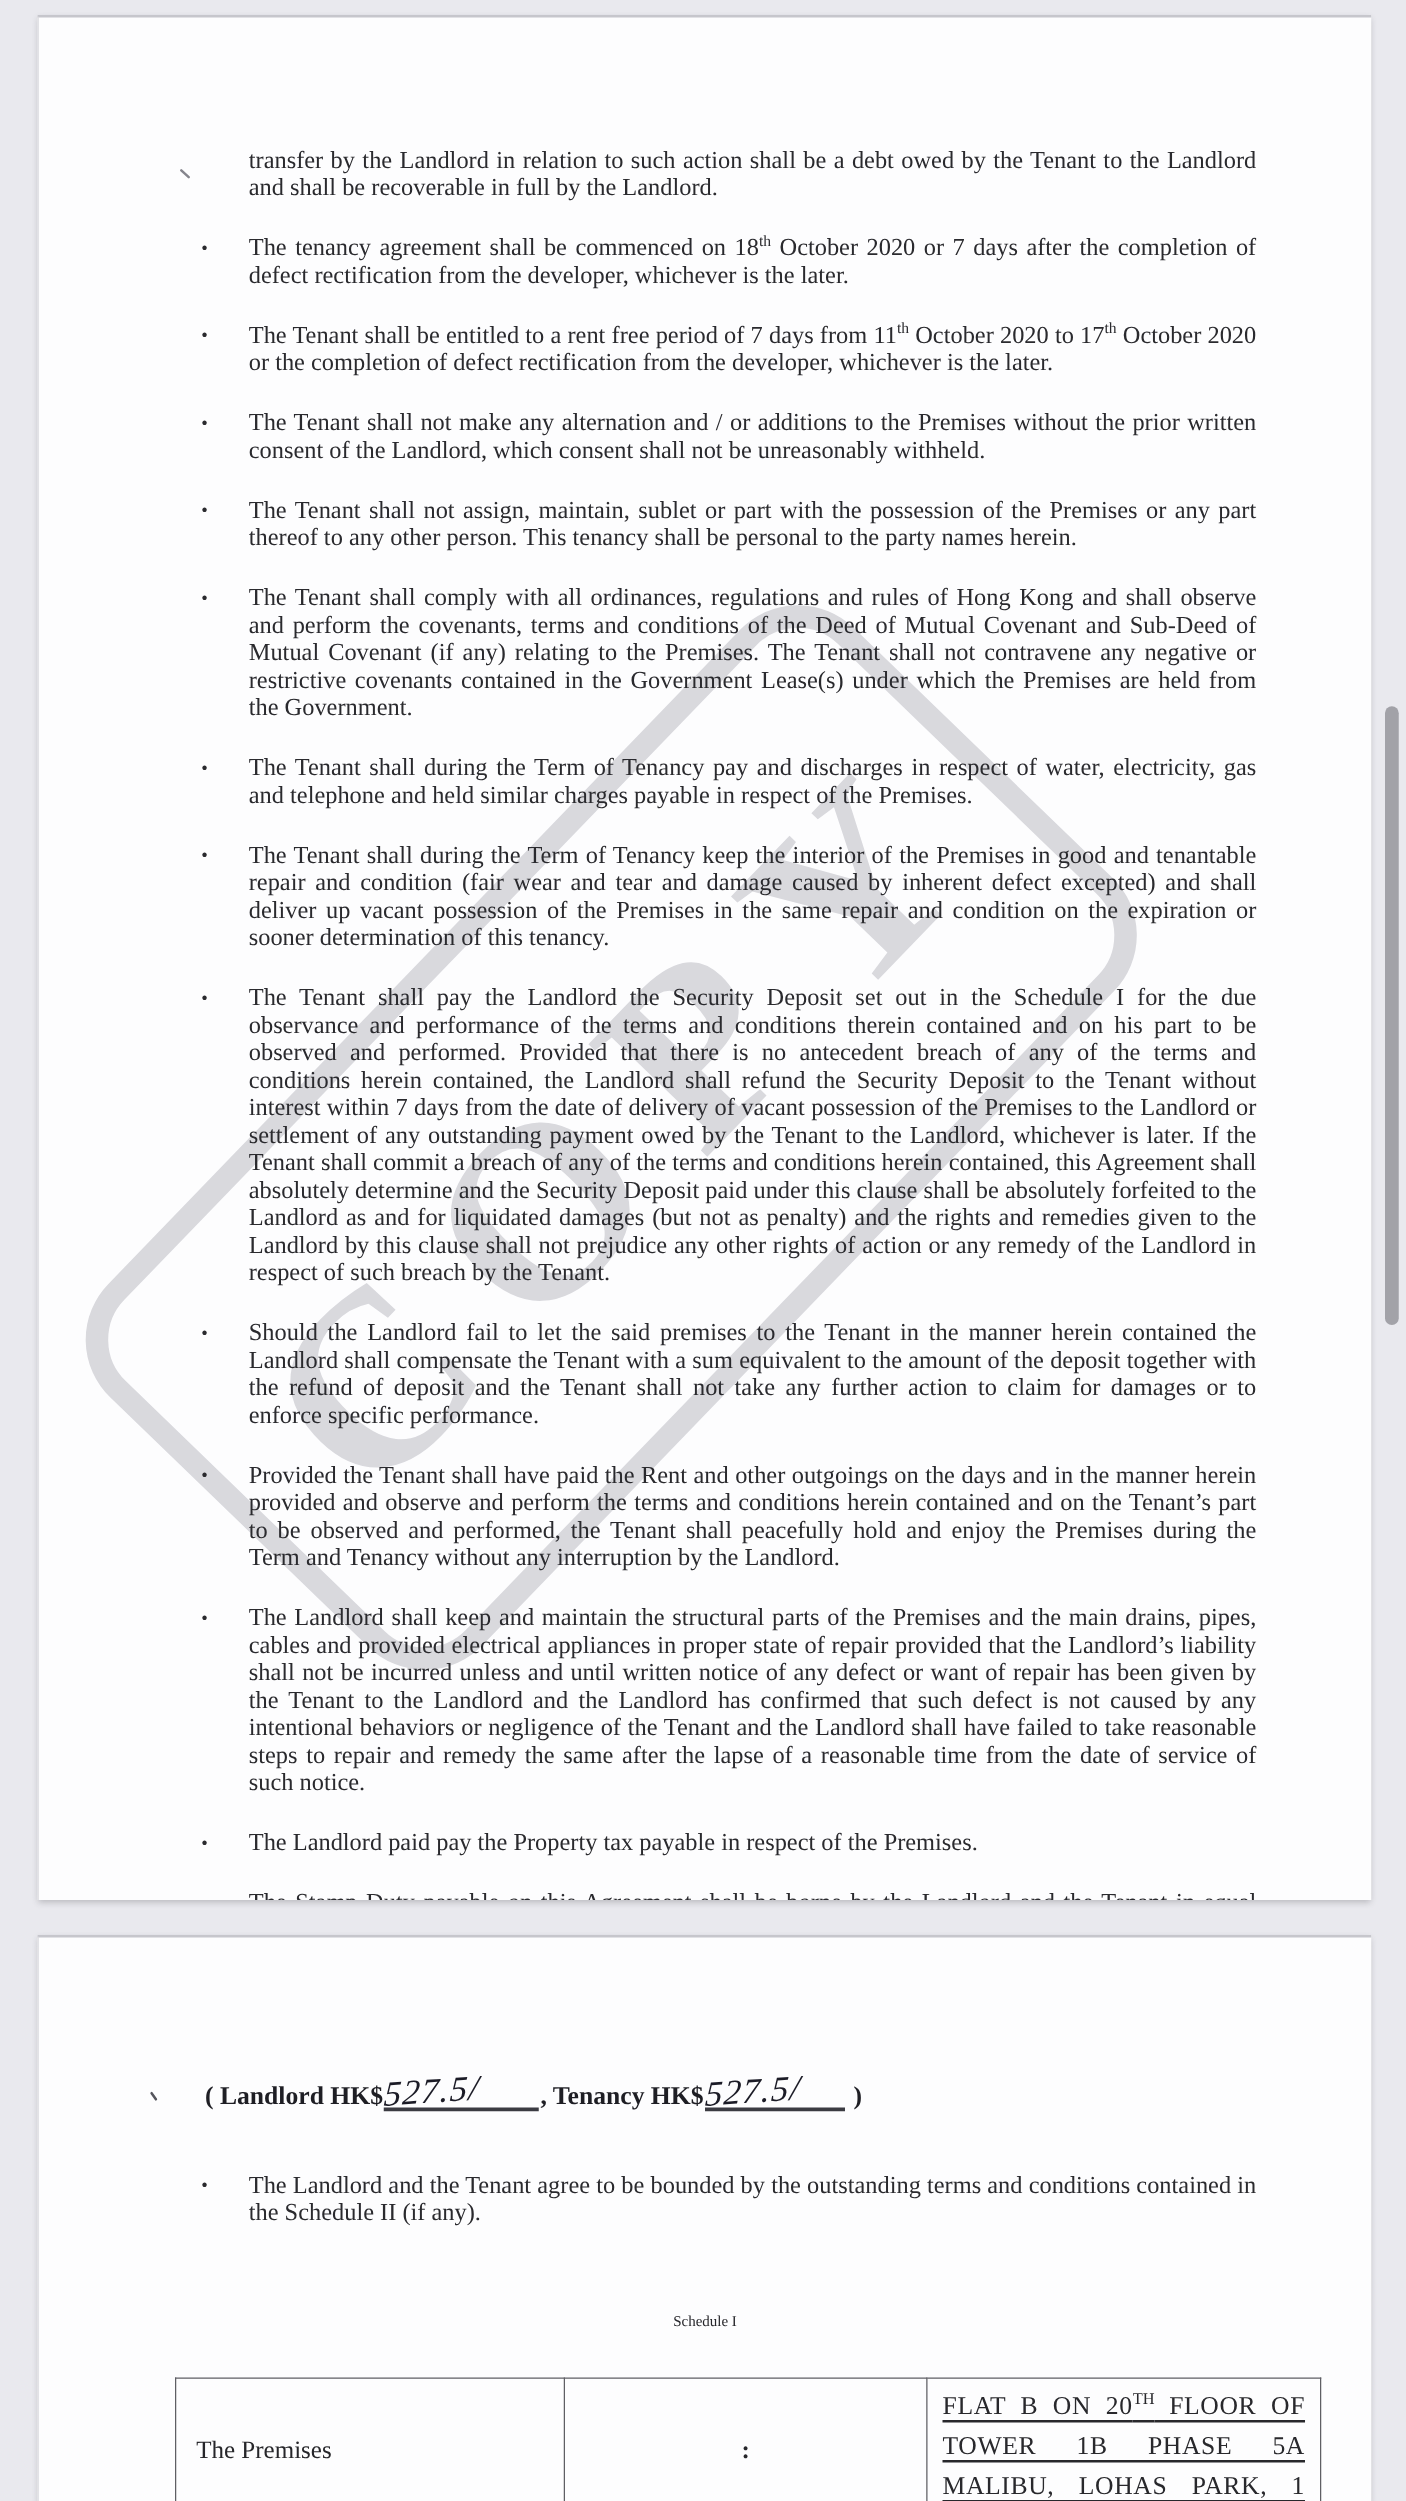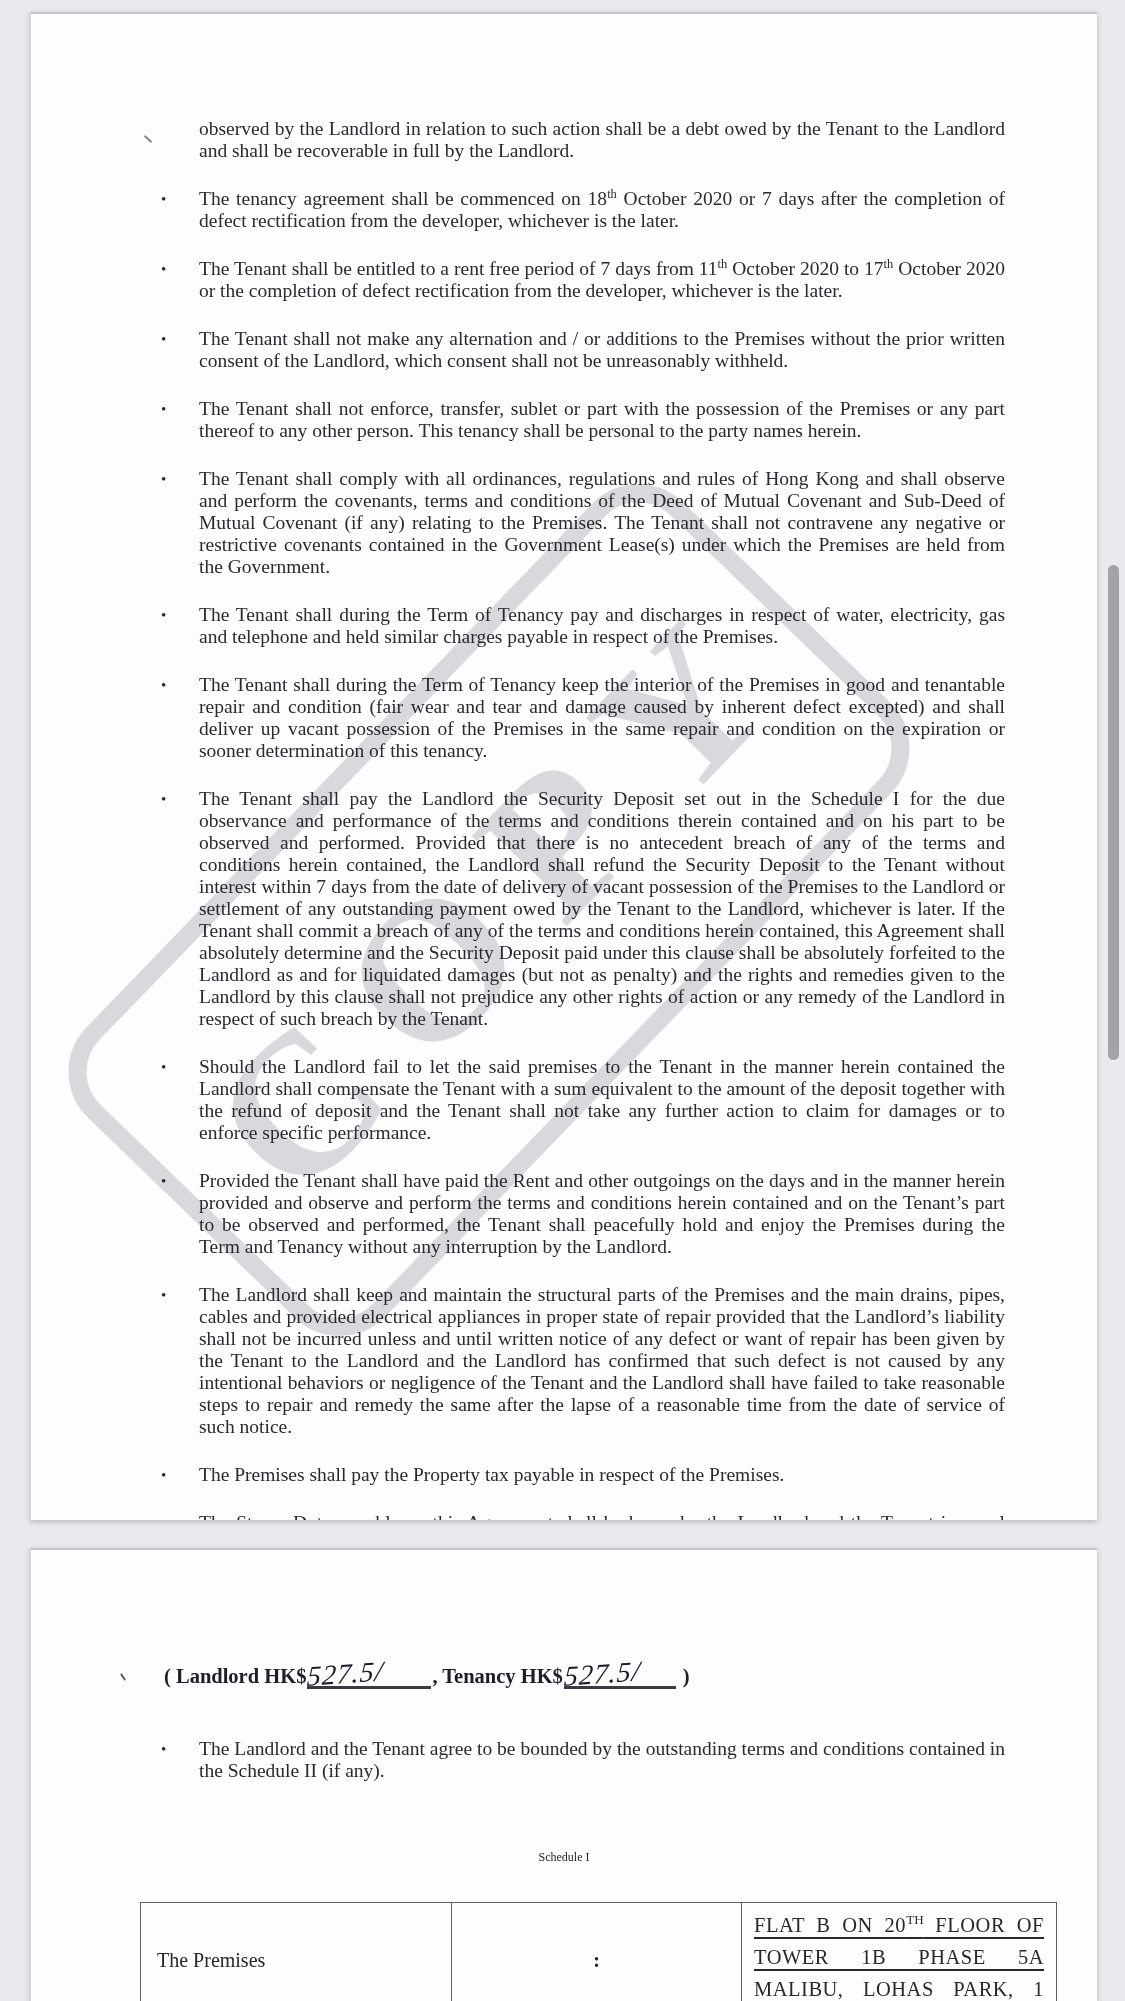--- a/index.html
+++ b/index.html
@@ -123,37 +123,37 @@
 </head>
 <body>
 
 <div class="page page1">
   <div class="watermark">
     <span>COPY</span>
   </div>
   <div class="tick tick1"></div>
 
   <div class="content">
-    <p class="para">observed by the Landlord in relation to such action shall be a debt owed by the Tenant to the Landlord and shall be recoverable in full by the Landlord.</p>
+    <p class="para">transfer by the Landlord in relation to such action shall be a debt owed by the Tenant to the Landlord and shall be recoverable in full by the Landlord.</p>
 
     <p class="para">
       <span class="dot">•</span>
       <span>The tenancy agreement shall be commenced on 18<sup>th</sup> October 2020 or 7 days after the completion of defect rectification from the developer, whichever is the later.</span>
     </p>
     <p class="para">
       <span class="dot">•</span>
       <span>The Tenant shall be entitled to a rent free period of 7 days from 11<sup>th</sup> October 2020 to 17<sup>th</sup> October 2020 or the completion of defect rectification from the developer, whichever is the later.</span>
     </p>
     <p class="para">
       <span class="dot">•</span>
       <span>The Tenant shall not make any alternation and / or additions to the Premises without the prior written consent of the Landlord, which consent shall not be unreasonably withheld.</span>
     </p>
     <p class="para">
       <span class="dot">•</span>
-      <span>The Tenant shall not enforce, transfer, sublet or part with the possession of the Premises or any part thereof to any other person. This tenancy shall be personal to the party names herein.</span>
+      <span>The Tenant shall not assign, maintain, sublet or part with the possession of the Premises or any part thereof to any other person. This tenancy shall be personal to the party names herein.</span>
     </p>
     <p class="para">
       <span class="dot">•</span>
       <span>The Tenant shall comply with all ordinances, regulations and rules of Hong Kong and shall observe and perform the covenants, terms and conditions of the Deed of Mutual Covenant and Sub-Deed of Mutual Covenant (if any) relating to the Premises. The Tenant shall not contravene any negative or restrictive covenants contained in the Government Lease(s) under which the Premises are held from the Government.</span>
     </p>
     <p class="para">
       <span class="dot">•</span>
       <span>The Tenant shall during the Term of Tenancy pay and discharges in respect of water, electricity, gas and telephone and held similar charges payable in respect of the Premises.</span>
     </p>
     <p class="para">
@@ -171,21 +171,21 @@
     <p class="para">
       <span class="dot">•</span>
       <span>Provided the Tenant shall have paid the Rent and other outgoings on the days and in the manner herein provided and observe and perform the terms and conditions herein contained and on the Tenant’s part to be observed and performed, the Tenant shall peacefully hold and enjoy the Premises during the Term and Tenancy without any interruption by the Landlord.</span>
     </p>
     <p class="para">
       <span class="dot">•</span>
       <span>The Landlord shall keep and maintain the structural parts of the Premises and the main drains, pipes, cables and provided electrical appliances in proper state of repair provided that the Landlord’s liability shall not be incurred unless and until written notice of any defect or want of repair has been given by the Tenant to the Landlord and the Landlord has confirmed that such defect is not caused by any intentional behaviors or negligence of the Tenant and the Landlord shall have failed to take reasonable steps to repair and remedy the same after the lapse of a reasonable time from the date of service of such notice.</span>
     </p>
     <p class="para">
       <span class="dot">•</span>
-      <span>The Premises shall pay the Property tax payable in respect of the Premises.</span>
+      <span>The Landlord paid pay the Property tax payable in respect of the Premises.</span>
     </p>
     <p class="para">
       <span class="dot">•</span>
       <span>The Stamp Duty payable on this Agreement shall be borne by the Landlord and the Tenant in equal shares.</span>
     </p>
   </div>
 </div>
 
 <div class="page page2">
   <div class="tick tick2"></div>

